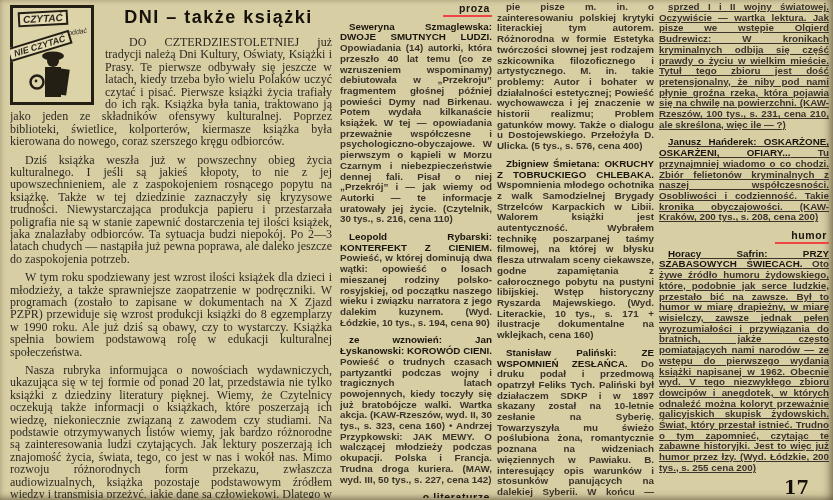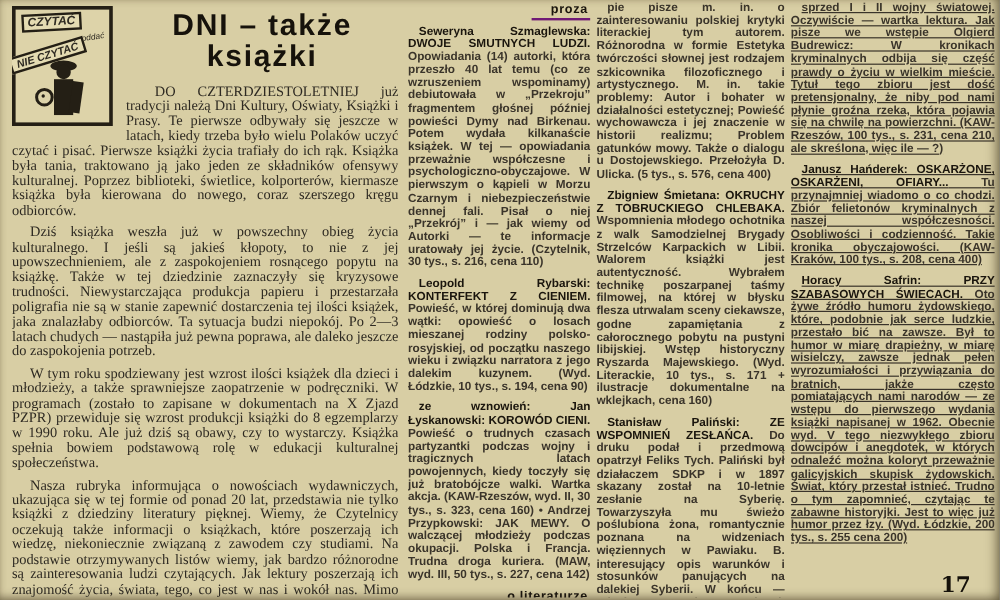--- a/index.html
+++ b/index.html
@@ -18,37 +18,37 @@
     font-family:"Liberation Sans",sans-serif;
   }
   .stamp-top{position:absolute;left:5px;top:3px;border:2px solid #241f15;background:#e4dbb2;
     font-weight:bold;font-style:italic;font-size:10px;padding:0 3px;transform:rotate(-3deg);}
   .stamp-mid{position:absolute;right:4px;top:20px;font-size:7px;font-style:italic;transform:rotate(-8deg);}
   .stamp-bot{position:absolute;left:-6px;top:31px;border:2px solid #241f15;background:#e4dbb2;
     font-weight:bold;font-style:italic;font-size:9px;padding:0 4px;transform:rotate(-17deg);white-space:nowrap;}
   .stamp-figure{position:absolute;left:16px;bottom:1px;}
   .title{
     font-family:"Liberation Sans",sans-serif;font-weight:bold;color:#16120b;
-    font-size:25px;letter-spacing:1.5px;text-align:center;
+    font-size:18px;letter-spacing:1.5px;text-align:center;
     padding:6px 0 9px 2px;line-height:1.05;
   }
   .intro-text p{margin:0 0 6px;text-align:justify;font-size:12px;line-height:12.4px;text-indent:15px;}
   .intro-text p:first-child{text-indent:24px;}
   
   .col{position:absolute;top:2px;height:496px;overflow:hidden;
     font-family:"Liberation Sans",sans-serif;font-weight:bold;
     font-size:9.8px;line-height:10.7px;color:#3a342a;}
   .col-3{left:340px;width:152px;}
   .col-4{left:497px;width:157px;}
   .col-5{left:659px;width:170px;text-decoration:underline;}
   .col .item{margin:0 0 7px;text-align:justify;text-indent:9px;}
   .col .item b{color:#1a150d;}
   .section-header{text-align:right;margin:1px 0 5px;}
   .section-header span{display:inline-block;font-size:10.5px;letter-spacing:.6px;color:#1a150d;
-    border-bottom:2px solid #701a75;padding:0 2px 1px 16px;}
+    border-bottom:2px solid #ef4444;padding:0 2px 1px 16px;}
   .signature{text-align:right;font-style:italic;margin-top:1px;color:#1a150d;}
   .page-number{
     position:absolute;right:24px;bottom:2px;
     font-family:"DejaVu Serif",serif;font-weight:bold;font-size:18px;color:#15110a;
   }
 </style>
 </head>
 <body>
 
 <div class="page">
@@ -89,18 +89,19 @@
 
   <div class="col col-4">
     <p class="item"><span>pie pisze m. in. o zainteresowaniu polskiej krytyki literackiej tym autorem. Różnorodna w formie Estetyka twórczości słownej jest rodzajem szkicownika filozoficznego i artystycznego. M. in. takie problemy: Autor i bohater w działalności estetycznej; Powieść wychowawcza i jej znaczenie w historii realizmu; Problem gatunków mowy. Także o dialogu u Dostojewskiego. Przełożyła D. Ulicka. (5 tys., s. 576, cena 400)</span></p>
     <p class="item"><b>Zbigniew Śmietana: OKRUCHY Z TOBRUCKIEGO CHLEBAKA.</b> <span>Wspomnienia młodego ochotnika z walk Samodzielnej Brygady Strzelców Karpackich w Libii. Walorem książki jest autentyczność. Wybrałem technikę poszarpanej taśmy filmowej, na której w błysku flesza utrwalam sceny ciekawsze, godne zapamiętania z całorocznego pobytu na pustyni libijskiej. Wstęp historyczny Ryszarda Majewskiego. (Wyd. Literackie, 10 tys., s. 171 + ilustracje dokumentalne na wklejkach, cena 160)</span></p>
     <p class="item"><b>Stanisław Paliński: ZE WSPOMNIEŃ ZESŁAŃCA.</b> <span>Do druku podał i przedmową opatrzył Feliks Tych. Paliński był działaczem SDKP i w 1897 skazany został na 10-letnie zesłanie na Syberię. Towarzyszyła mu świeżo poślubiona żona, romantycznie poznana na widzeniach więziennych w Pawiaku. B. interesujący opis warunków i stosunków panujących na dalekiej Syberii. W końcu — relacja o ucieczce. (Wyd. Literackie, 10 tys., s. 199 + dokumentalne ilustracje)</span></p>
 
   </div>
 
   <div class="col col-5">
     <p class="item"><span>sprzed I i II wojny światowej. Oczywiście — wartka lektura. Jak pisze we wstępie Olgierd Budrewicz: W kronikach kryminalnych odbija się część prawdy o życiu w wielkim mieście. Tytuł tego zbioru jest dość pretensjonalny, że niby pod nami płynie groźna rzeka, która pojawia się na chwilę na powierzchni. (KAW-Rzeszów, 100 tys., s. 231, cena 210, ale skreślona, więc ile — ?)</span></p>
-    <p class="item"><b>Janusz Hańderek: OSKARŻONE, OSKARŻENI, OFIARY...</b> <span>Tu przynajmniej wiadomo o co chodzi. Zbiór felietonów kryminalnych z naszej współczesności. Osobliwości i codzienność. Takie kronika obyczajowości. (KAW-Kraków, 100 tys., s. 208, cena 400)</span></p>
+    <p class="item"><b>Janusz Hańderek: OSKARŻONE, OSKARŻENI, OFIARY...</b> <span>Tu przynajmniej wiadomo o co chodzi. Zbiór felietonów kryminalnych z naszej współczesności. Osobliwości i codzienność. Takie kronika obyczajowości. (KAW-Kraków, 200 tys., s. 208, cena 200)</span></p>
+    <div class="section-header"><span>humor</span></div>
     <p class="item"><b>Horacy Safrin: PRZY SZABASOWYCH ŚWIECACH.</b> <span>Oto żywe źródło humoru żydowskiego, które, podobnie jak serce ludzkie, przestało bić na zawsze. Był to humor w miarę drapieżny, w miarę wisielczy, zawsze jednak pełen wyrozumiałości i przywiązania do bratnich, jakże często pomiatających nami narodów — ze wstępu do pierwszego wydania książki napisanej w 1962. Obecnie wyd. V tego niezwykłego zbioru dowcipów i anegdotek, w których odnaleźć można koloryt przeważnie galicyjskich skupisk żydowskich. Świat, który przestał istnieć. Trudno o tym zapomnieć, czytając te zabawne historyjki. Jest to więc już humor przez łzy. (Wyd. Łódzkie, 200 tys., s. 255 cena 200)</span></p>
   </div>
 
   <div class="page-number">17</div>
 </div>
 
 </body></html>

